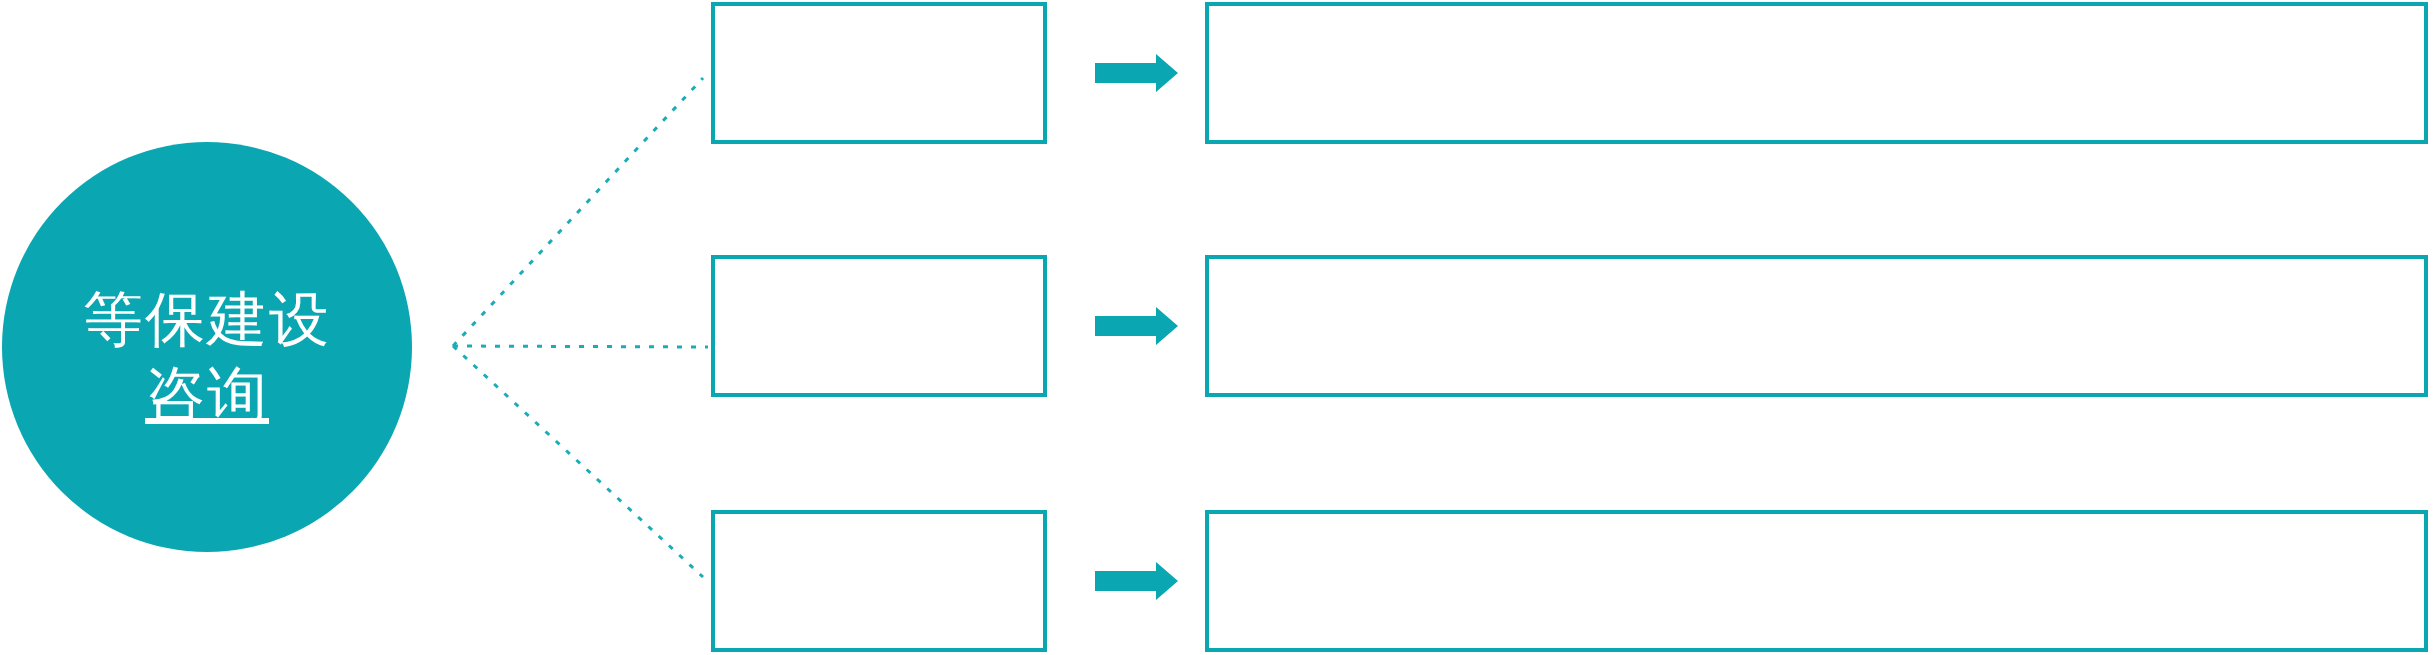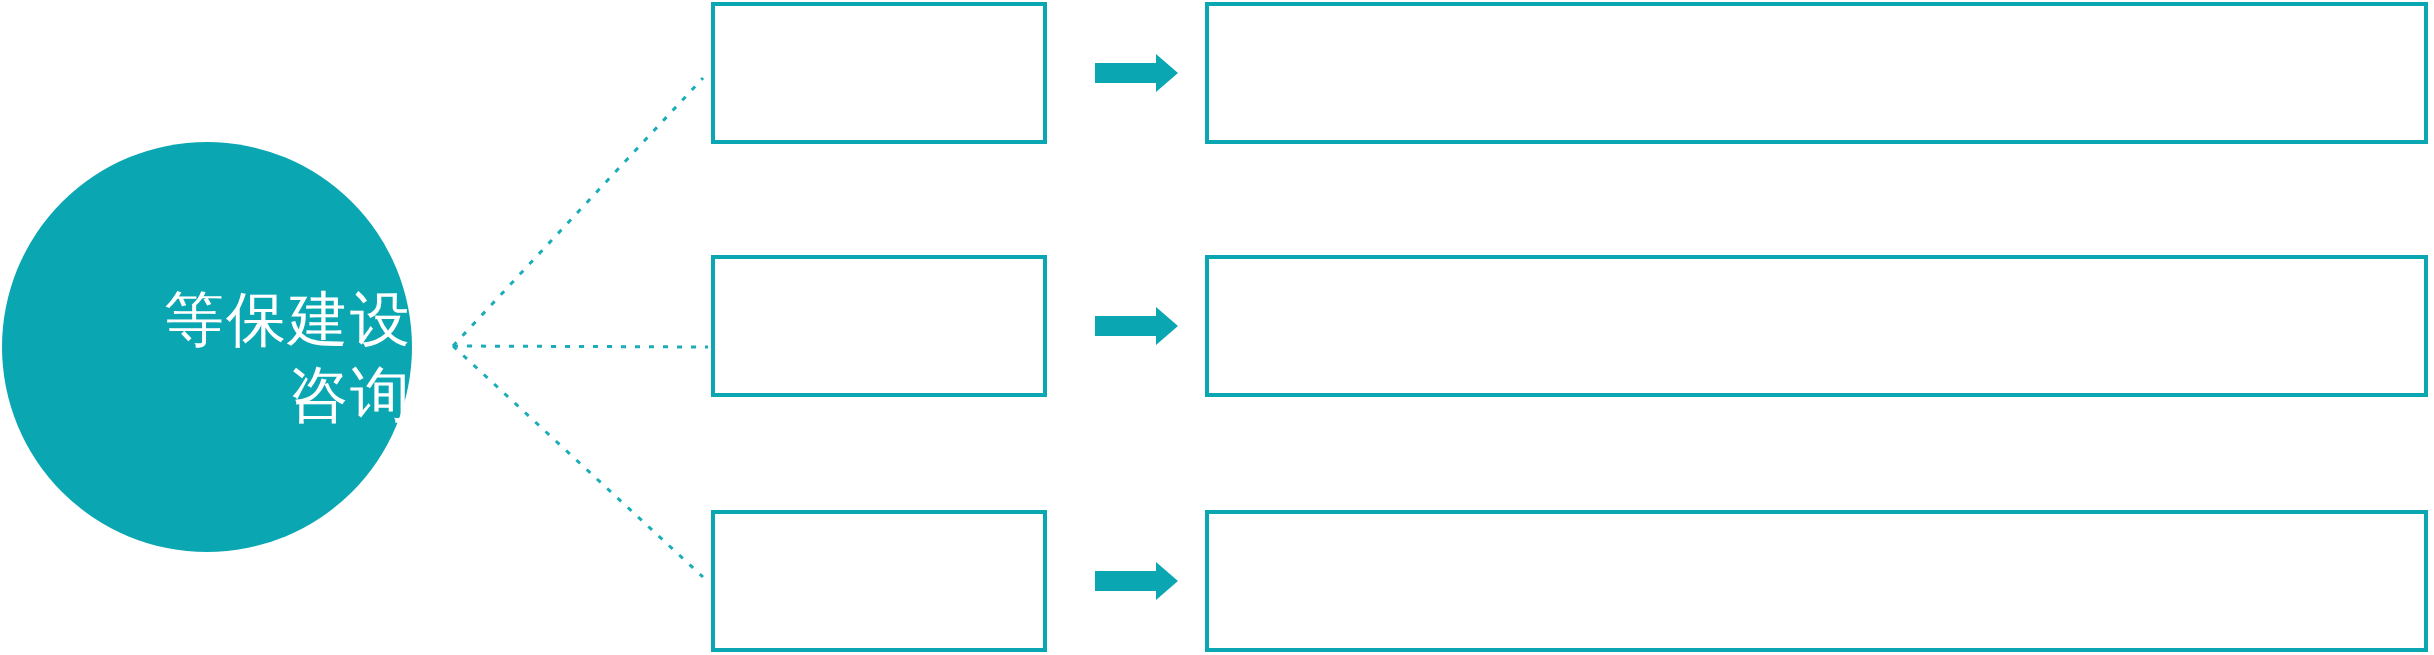--- a/index.html
+++ b/index.html
@@ -22,21 +22,21 @@
     position: absolute;
     left: 2px;
     top: 142px;
     width: 410px;
     height: 410px;
     border-radius: 50%;
     background: var(--color-teal, #0aa7b3);
     color: var(--color-text, #ffffff);
     display: flex;
     flex-direction: column;
-    align-items: flex-end;
+    align-items: center;
     justify-content: center;
     text-align: center;
   }
   .circle-node .label {
     font-size: 60px;
     line-height: 75px;
     letter-spacing: 2px;
     margin-top: 20px;
   }
 
@@ -118,21 +118,21 @@
 <div class="canvas">
 
   <svg class="connectors" viewBox="0 0 2434 655">
     <line x1="453" y1="346" x2="703" y2="78"></line>
     <line x1="453" y1="346" x2="708" y2="347"></line>
     <line x1="453" y1="346" x2="703" y2="577"></line>
   </svg>
 
   <div class="circle-node">
     <div class="label">等保建设</div>
-    <div class="label" style="margin-top:0;">咨询</div>
+    <div class="label" style="margin-top:0;text-decoration:underline;">咨询</div>
   </div>
 
   <div class="flow-row row-0">
     <div class="step-box"></div>
     <svg class="arrow-icon" viewBox="0 0 83 38">
       <polygon points="0,9 61,9 61,0 83,19 61,38 61,29 0,29"></polygon>
     </svg>
     <div class="detail-box"></div>
   </div>
 

